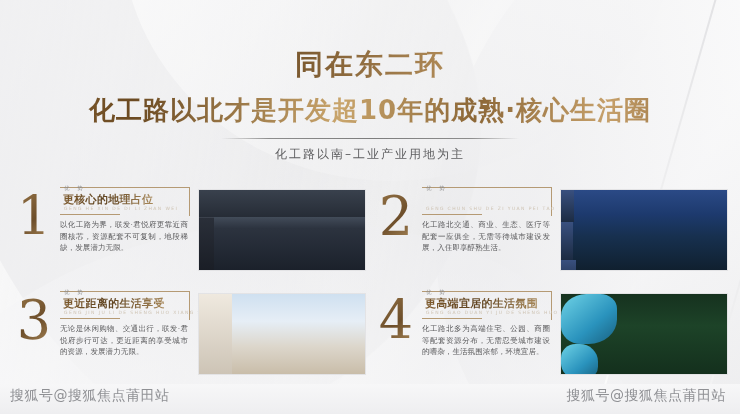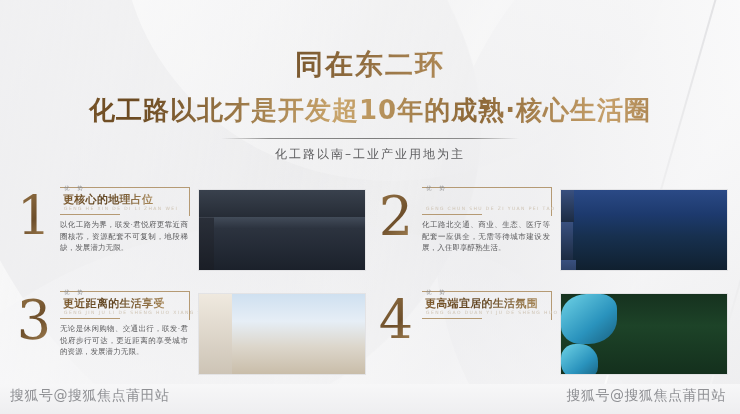--- a/index.html
+++ b/index.html
@@ -248,20 +248,21 @@
     </div>
 
     <div class="card">
       <div class="num">4</div>
       <div class="txtcol">
         <div class="frame">
           <div class="adv">优  势</div>
           <div class="c-title">更高端宜居的生活氛围</div>
           <div class="c-pinyin">GENG GAO DUAN YI JU DE SHENG HUO FEN WEI</div>
         </div>
+        <div class="c-body">化工路北多为高端住宅、公园、商圈等配套资源分布，无需忍受城市建设的嘈杂，生活氛围浓郁，环境宜居。</div>
       </div>
       <div class="photo p4">
         <div class="pool" style="left:46%;top:24%;width:34%;height:62%"></div>
         <div class="pool" style="left:6%;top:40%;width:22%;height:44%;border-radius:40% 50% 35% 45%"></div>
 
       </div>
     </div>
 
   </div>
 

